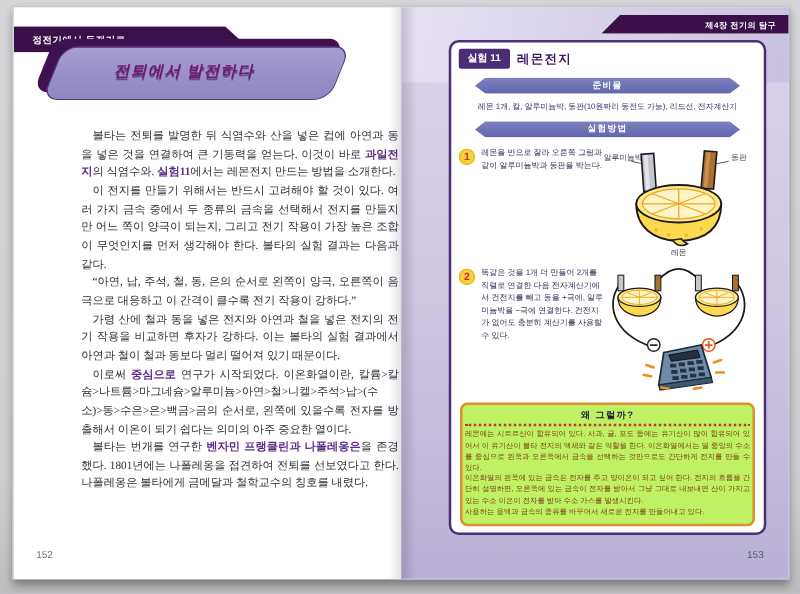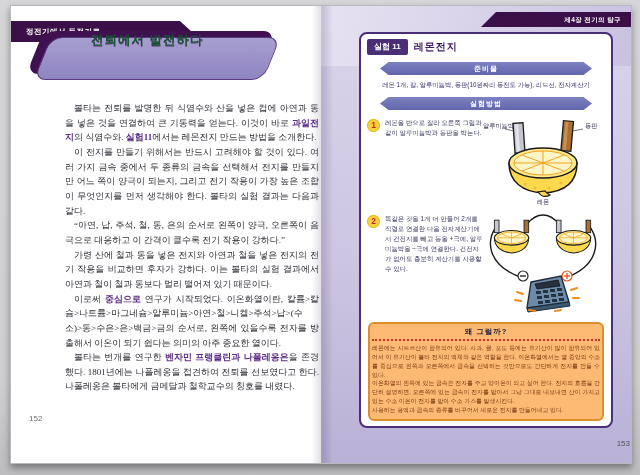--- a/index.html
+++ b/index.html
@@ -18,32 +18,32 @@
 
   
   .chapter-tab{position:absolute;left:0;top:15px;width:192px;height:21px;background:#3b1048;
     clip-path:polygon(0 0,88% 0,100% 100%,0 100%);}
   .chapter-tab span{display:block;color:#fff;font-size:7.5px;font-weight:bold;padding:6px 0 0 15px;letter-spacing:.5px;}
   .plaque-back{position:absolute;left:24px;top:25px;width:232px;height:43px;background:#3f1150;
     border-radius:12px;transform:skewX(-22deg);}
   .plaque-front{position:absolute;left:31px;top:31px;width:228px;height:41px;background:#978dc5;
     border-radius:12px;transform:skewX(-22deg);border:1px solid #5a3b82;
     background:linear-gradient(180deg,#a79ed0 0%,#8f85c0 100%);}
-  .plaque-title{position:absolute;left:80px;top:26px;color:#14532d;font-weight:bold;font-size:12.5px;
-    letter-spacing:1px;text-shadow:0 1px 0 rgba(60,20,80,.55);}
+  .plaque-title{position:absolute;left:80px;top:43px;color:#701a75;font-weight:bold;font-size:12.5px;
+    letter-spacing:1px;text-shadow:0 1px 0 rgba(60,20,80,.55);font-style:italic;}
 
   
   .body-text{position:absolute;left:54px;top:95px;width:254px;
     font-family:"Liberation Serif","DejaVu Serif",serif;font-size:9px;line-height:1.63;
     color:#2c2c34;text-align:justify;}
   .body-text p{margin:0;text-indent:9px;}
   .body-text .accent{color:#5b2d86;font-weight:bold;}
   .pagenum{position:absolute;font-size:8px;color:#6f6f74;}
-  .pagenum.left{left:18px;top:408px;}
-  .pagenum.right{right:1px;top:433px;color:#55555c;}
+  .pagenum.left{left:18px;top:433px;}
+  .pagenum.right{right:20px;top:433px;color:#55555c;}
 
   
   .chapter-header{position:absolute;right:0;top:6px;width:150px;height:15px;background:#3b1048;
     clip-path:polygon(10% 0,100% 0,100% 100%,0 100%);}
   .chapter-header span{display:block;color:#fff;font-size:6.5px;font-weight:bold;text-align:right;
     padding:4px 10px 0 0;letter-spacing:.4px;}
 
   
   .exp-box{position:absolute;left:38px;top:26px;width:250px;height:392px;background:#fff;
     border:2px solid #4a2f76;border-radius:8px;overflow:hidden;}
@@ -54,21 +54,21 @@
     color:#fff;font-size:7px;font-weight:bold;text-align:center;line-height:13px;letter-spacing:1px;
     clip-path:polygon(0 50%,4% 0,96% 0,100% 50%,96% 100%,4% 100%);}
   .materials{font-size:6.3px;color:#3a2a6e;text-align:center;margin:6px 6px 0;}
   .step{display:flex;padding:0 6px;margin-top:8px;align-items:flex-start;}
   .step-num{width:13px;height:13px;border-radius:50%;background:#f6d33c;color:#d2232a;font-weight:bold;
     font-size:8.5px;text-align:center;line-height:13px;flex:none;margin-top:1px;box-shadow:0 0 0 1px #e3b81c inset;}
   .step-text{font-size:6.4px;color:#33335a;line-height:1.55;width:106px;margin-left:5px;}
   .step-fig{flex:1;display:flex;justify-content:center;}
 
   
-  .why{margin:8px 7px 0;background:#fdba74;border:2px solid #d98f2b;border-radius:6px;padding:3px 2px 4px;}
+  .why{margin:8px 7px 0;background:#bef264;border:2px solid #d98f2b;border-radius:6px;padding:3px 2px 4px;}
   .why-title{text-align:center;font-size:7.5px;font-weight:bold;color:#1c1c3a;letter-spacing:1px;}
   .why-sep{border-top:2px dotted #c0392b;margin:2px 0 3px;}
   .why-body p{font-size:5.9px;line-height:1.5;color:#7a3a10;margin:0;text-align:justify;}
 
   svg text{font-family:"Liberation Sans",sans-serif;}
 </style>
 </head>
 <body>
 
 <div class="stage">

